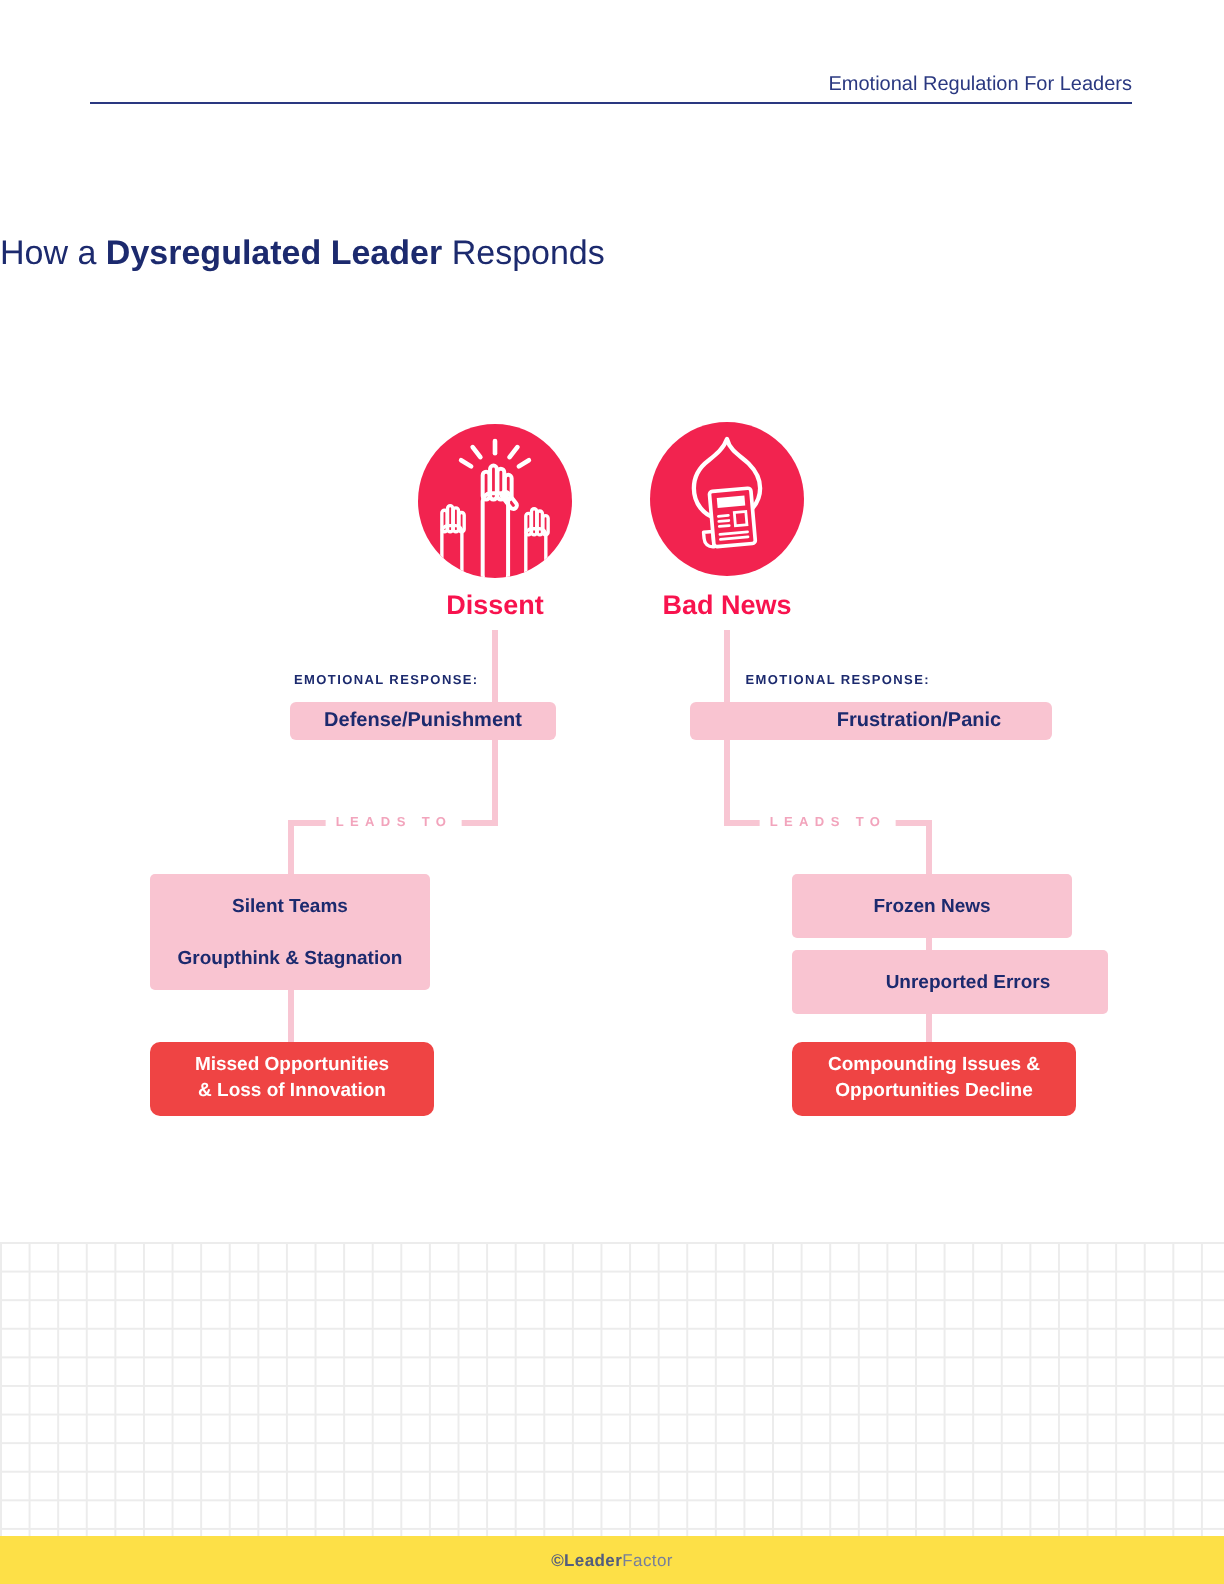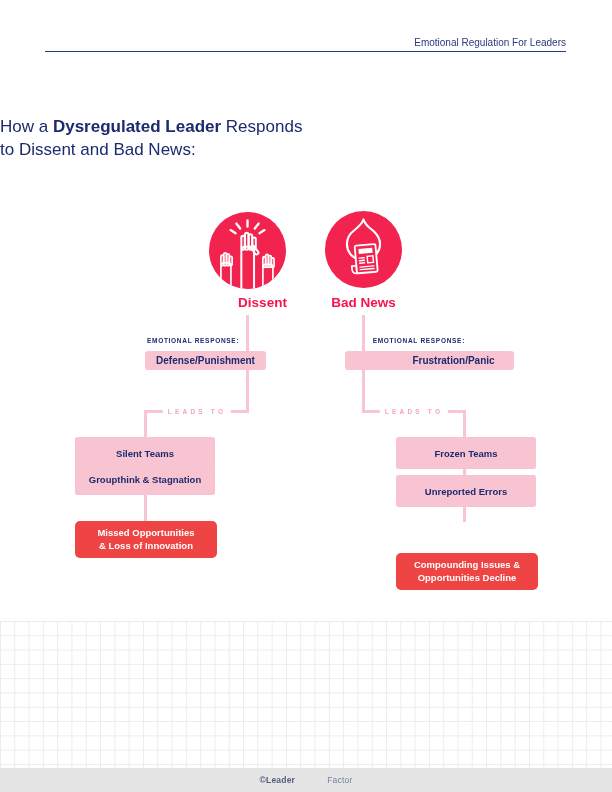--- a/index.html
+++ b/index.html
@@ -16,69 +16,68 @@
   .page-title b{font-weight:bold;}
 
   
   .icon-circle{width:77px;height:77px;}
   .icon-circle svg{display:block;width:77px;height:77px;}
   .circle-dissent{left:209px;top:212px;}
   .circle-badnews{left:325px;top:211px;}
 
   
   .cat-label{top:295px;width:101px;text-align:center;font-size:13.5px;font-weight:bold;color:#F8134E;}
-  .cat-dissent{left:212px;}
+  .cat-dissent{left:197px;}
   .cat-badnews{left:313px;}
 
   
   .pline{background:#F8C6D3;}
   .v{width:3px;}
   .h{height:3px;}
 
   
   .leadsto{top:406px;transform:translateX(-50%);background:#ffffff;padding:2px 5px;
            font-size:6.5px;font-weight:bold;letter-spacing:3.2px;color:#F2A4BC;white-space:nowrap;}
 
   
   .resp-label{top:337px;font-size:6.5px;font-weight:bold;letter-spacing:0.7px;color:#1C2A6E;white-space:nowrap;}
 
   
-  .resp-box{top:351px;width:121px;height:19px;background:#F9C4D1;border-radius:3px;
+  .resp-box{top:351px;width:133px;height:19px;background:#F9C4D1;border-radius:3px;
             color:#1C2A6E;font-weight:bold;font-size:10px;
             display:flex;align-items:center;justify-content:center;}
   .step-box{width:140px;height:32px;background:#F9C4D1;border-radius:2.5px;
             color:#1C2A6E;font-weight:bold;font-size:9.5px;
             display:flex;align-items:center;justify-content:center;}
   .outcome-box{top:521px;width:142px;height:37px;background:#ef4444;border-radius:5px;
                color:#ffffff;font-weight:bold;font-size:9.5px;line-height:12.5px;
                display:flex;flex-direction:column;align-items:center;justify-content:center;text-align:center;}
 
   
   .grid-paper{left:0;top:621px;width:612px;height:147px;
     background-image:linear-gradient(to right,#ececec 1px,transparent 1px),
                      linear-gradient(to bottom,#ececec 1px,transparent 1px);
     background-size:14.3px 14.3px;}
 
   
-  .footer-bar{left:0;top:768px;width:612px;height:24px;background:#e5e5e5;
+  .footer-bar{left:0;top:768px;width:612px;height:24px;background:#fde047;
               display:flex;align-items:center;justify-content:center;font-size:8.5px;letter-spacing:0.2px;}
   .f-bold{color:#535D7D;font-weight:bold;}
-  .f-light{color:#767F9B;padding-left:32px;}
+  .f-light{color:#767F9B;}
 </style>
 </head>
 <body>
 
 <div class="page">
 
   <div class="abs header-title">Emotional Regulation For Leaders</div>
   <div class="abs header-rule"></div>
 
   <div class="abs page-title">
     <div><span>How a </span><b>Dysregulated Leader</b><span> Responds</span></div>
-    <div>to Dissent and Bad News:</div>
   </div>
 
   <div class="abs pline v" style="left:246px;top:315px;height:98px;"></div>
   <div class="abs pline h" style="left:144px;top:410px;width:105px;"></div>
   <div class="abs pline v" style="left:144px;top:410px;height:112px;"></div>
 
   <div class="abs pline v" style="left:362px;top:315px;height:98px;"></div>
   <div class="abs pline h" style="left:362px;top:410px;width:104px;"></div>
   <div class="abs pline v" style="left:463px;top:410px;height:112px;"></div>
 
@@ -151,28 +150,28 @@
   <div class="abs resp-label" style="right:147px;">EMOTIONAL RESPONSE:</div>
 
   <div class="abs resp-box" style="left:145px;">Defense/Punishment</div>
   <div class="abs resp-box" style="left:345px;padding-left:48px;">Frustration/Panic</div>
 
   <div class="abs leadsto" style="left:197px;">LEADS TO</div>
   <div class="abs leadsto" style="left:414px;">LEADS TO</div>
 
   <div class="abs step-box" style="left:75px;top:437px;">Silent Teams</div>
   <div class="abs step-box" style="left:75px;top:463px;">Groupthink &amp; Stagnation</div>
-  <div class="abs step-box" style="left:396px;top:437px;">Frozen Teams</div>
-  <div class="abs step-box" style="left:396px;top:475px;">Unreported Errors</div>
+  <div class="abs step-box" style="left:396px;top:437px;">Frozen News</div>
+  <div class="abs step-box" style="left:396px;top:475px;padding-left:18px;">Unreported Errors</div>
 
   <div class="abs outcome-box" style="left:75px;">
     <span>Missed Opportunities</span>
     <span>&amp; Loss of Innovation</span>
   </div>
-  <div class="abs outcome-box" style="left:396px;margin-top:32px;">
+  <div class="abs outcome-box" style="left:396px;">
     <span>Compounding Issues &amp;</span>
     <span>Opportunities Decline</span>
   </div>
 
   <div class="abs grid-paper"></div>
 
   <div class="abs footer-bar">
     <span class="f-bold">©Leader</span>
       <span class="f-light">Factor</span>
   </div>

